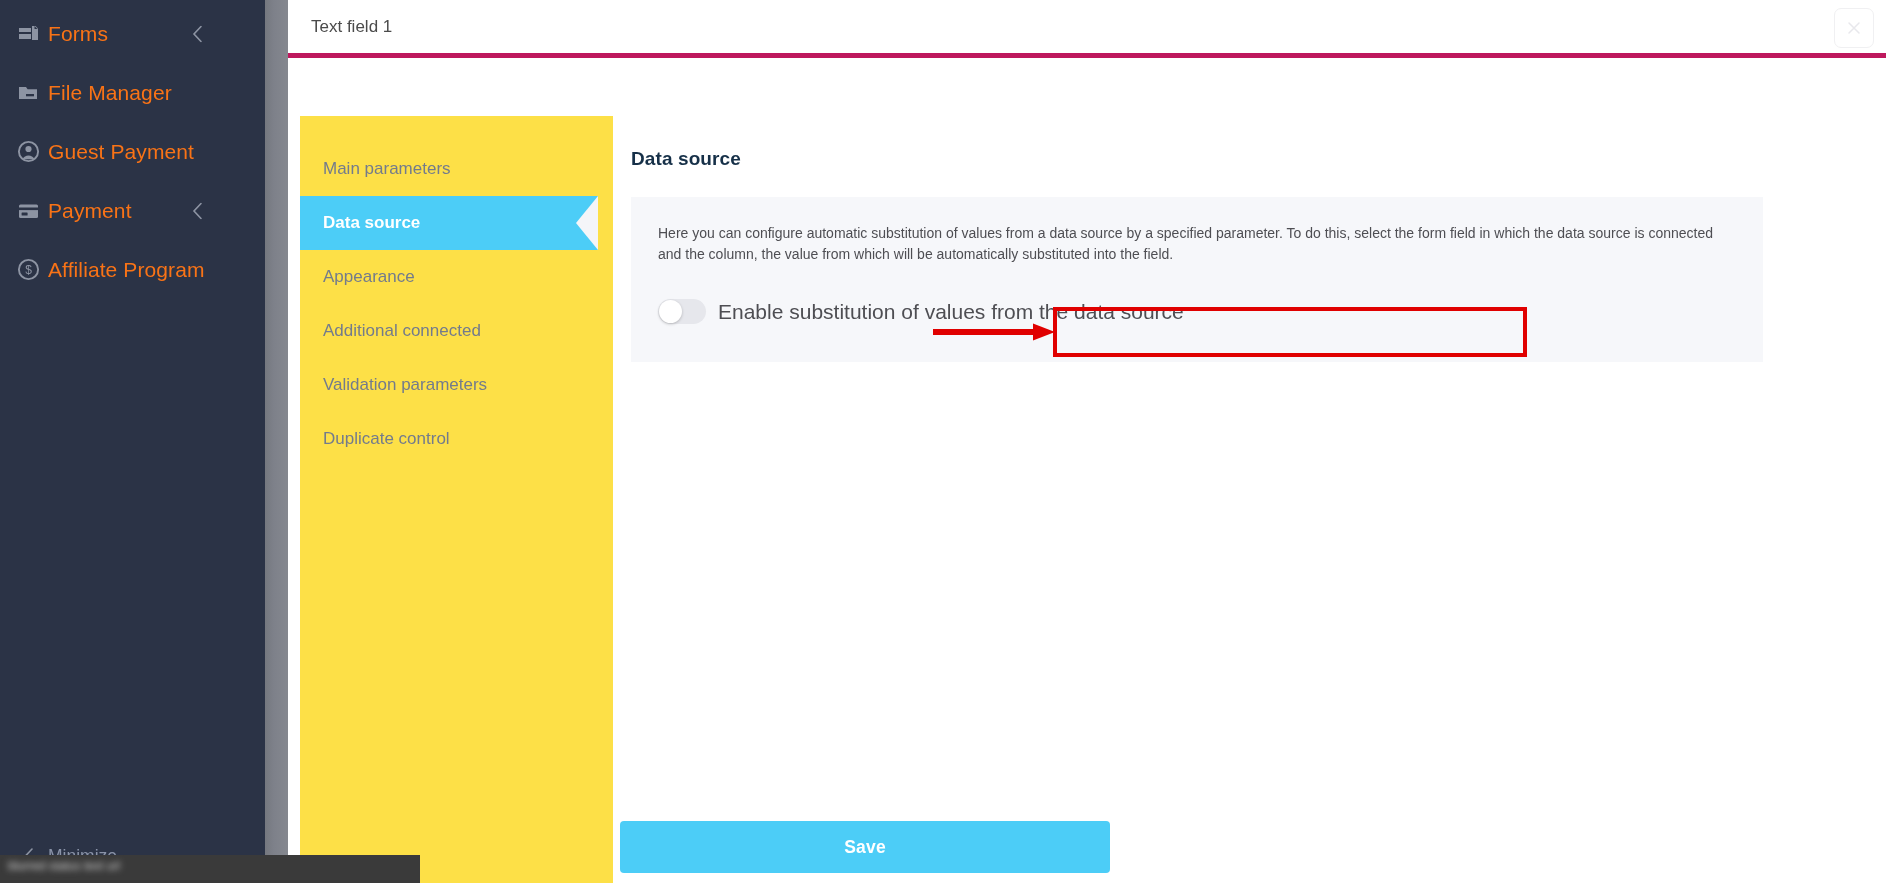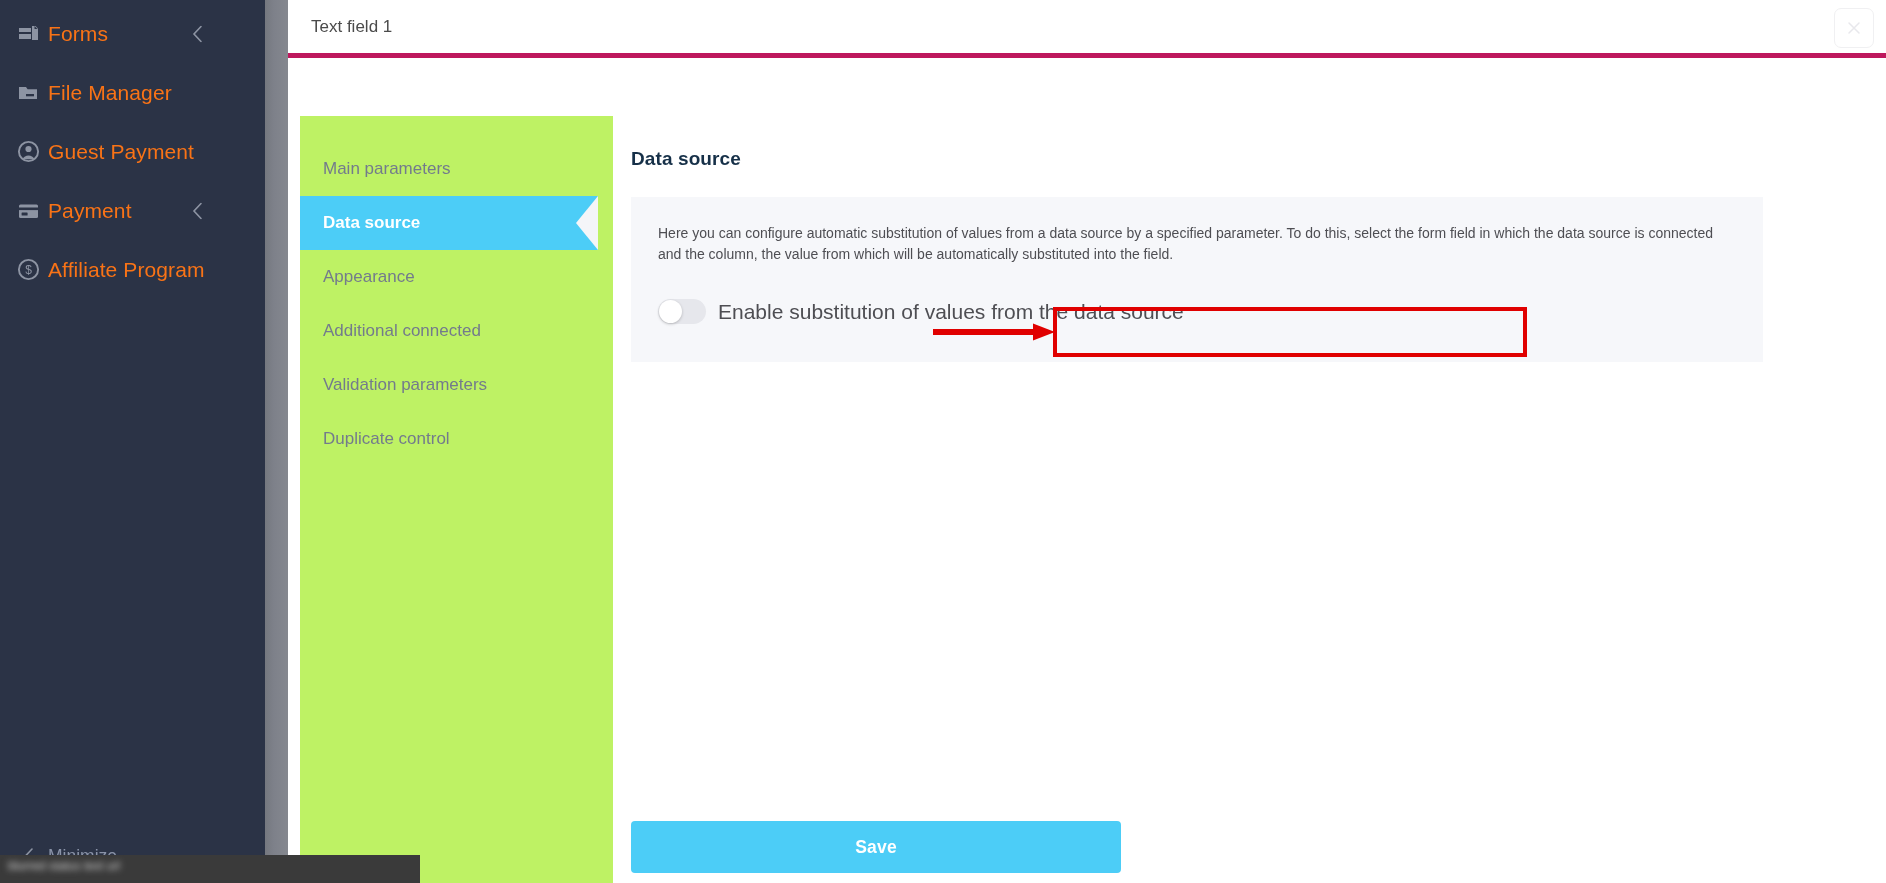--- a/index.html
+++ b/index.html
@@ -96,21 +96,21 @@
 
   .modal-body {
     position: relative;
     height: 825px;
   }
 
   
   .param-nav {
     position: absolute; left: 12px; top: 58px;
     width: 313px; height: 767px;
-    background: #bef264;
+    background: #fde047;
     padding-top: 26px;
   }
   .param-item {
     position: relative;
     height: 54px;
     display: flex; align-items: center;
     padding-left: 23px;
     font-size: 17px;
     color: #737b8c;
     cursor: pointer;
@@ -191,21 +191,21 @@
   }
   .ann-arrow {
     position: absolute;
     left: 645px; top: 265px;
     width: 122px; height: 18px;
     pointer-events: none;
   }
 
   
   .footer {
-    position: absolute; left: 343px; top: 763px;
+    position: absolute; left: 332px; top: 763px;
     width: 1160px;
     display: flex; gap: 16px;
   }
   .btn {
     height: 52px;
     border: none;
     border-radius: 4px;
     color: #ffffff;
     font-size: 17.5px;
     font-weight: bold;

